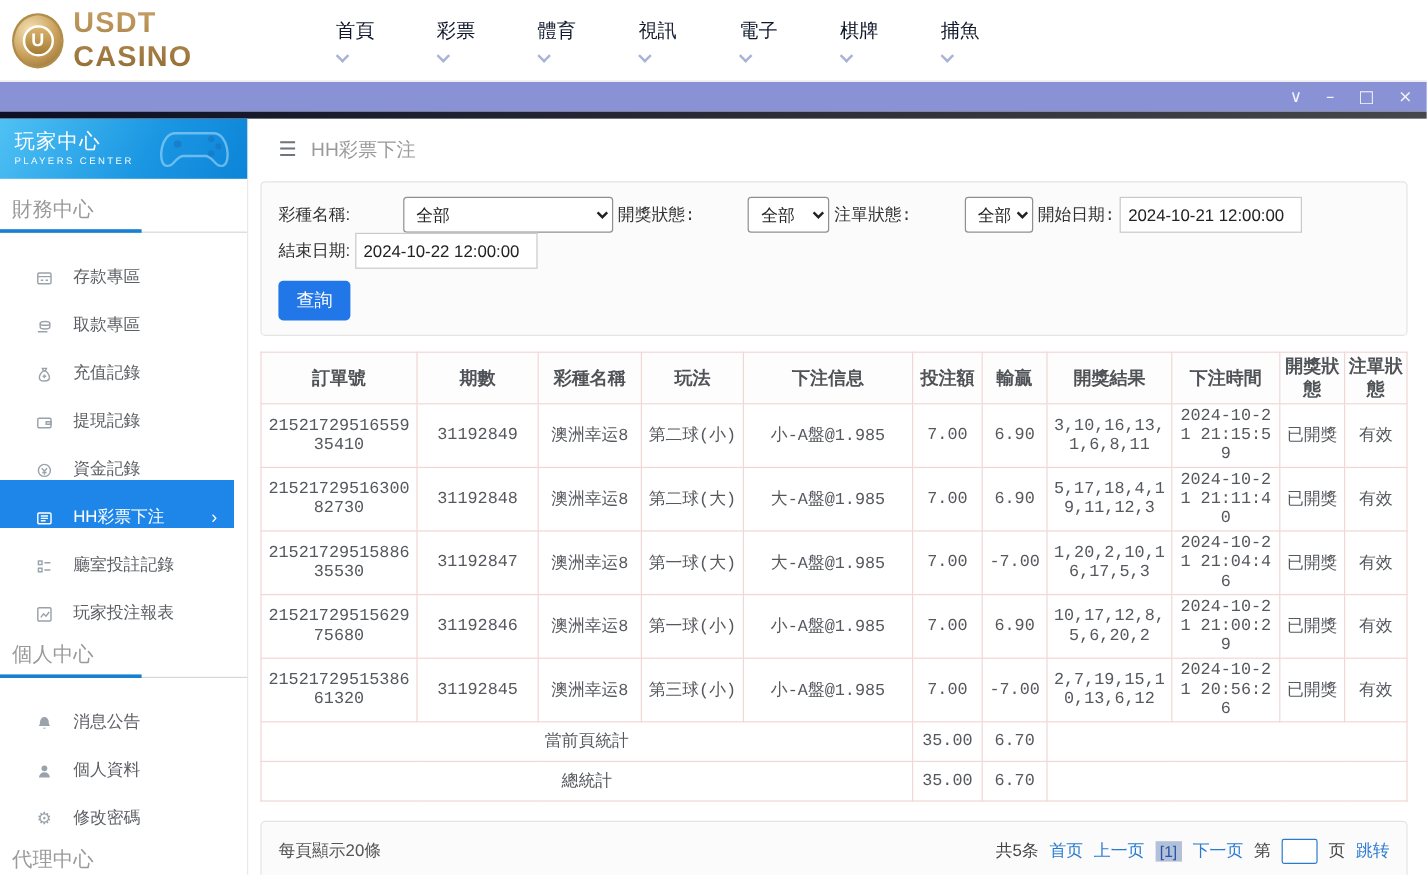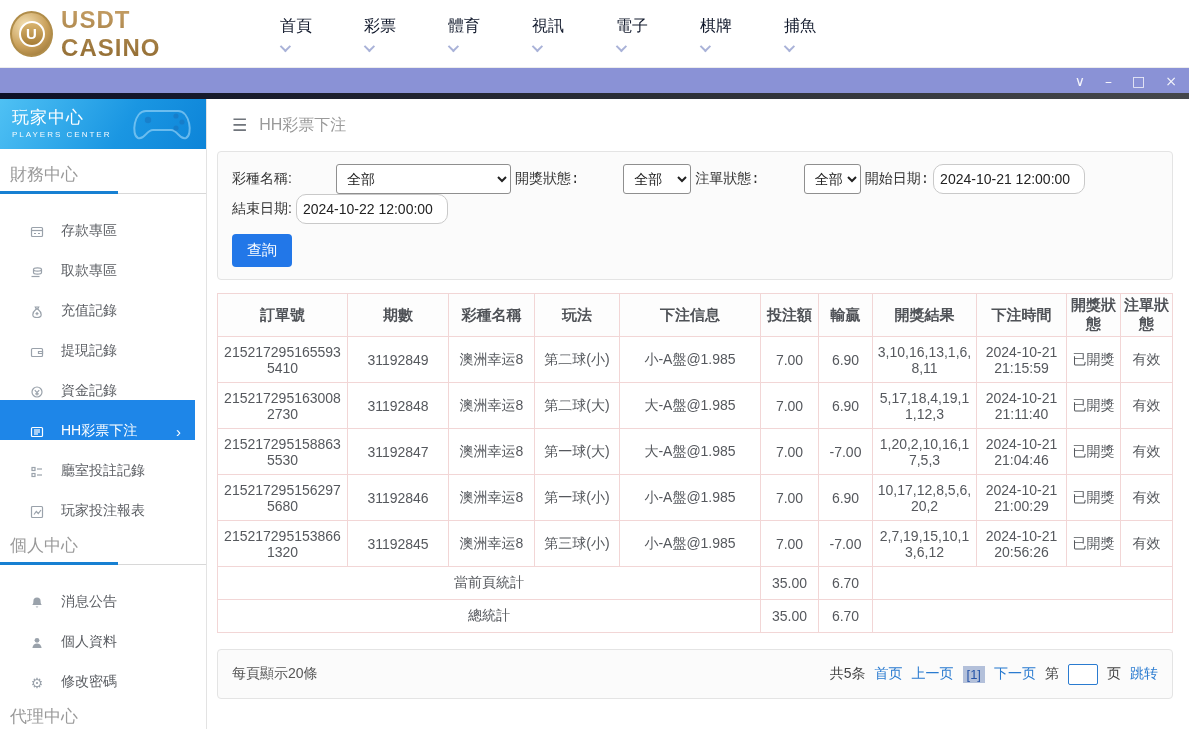--- a/index.html
+++ b/index.html
@@ -60,26 +60,26 @@
   .bc-title { color:#9a9a9a; font-size:16px; }
 
   .panel { border:1px solid #e4e4e4; border-radius:4px; background:#fbfbfb; }
   .filter-panel { padding:12px 14px; }
   .filter-row { display:flex; align-items:center; flex-wrap:wrap; }
   .f-label { font-size:14px; color:#333; margin-right:4px; }
   .f-label + .f-label, .gap { margin-left:4px;font-family:Liberation Mono, monospace; }
   select.sel { height:30px; font-size:14px; color:#222; border:1px solid #8f8f8f; border-radius:3px;
     background:#fff; padding:0 2px 0 6px;margin-left:40px; }
   .w-lottery { width:175px; } .w-draw { width:68px; } .w-order { width:57px; }
-  input.f-date { width:152px; height:30px; border:1px solid #c9c9c9; border-radius:10px;
+  input.f-date { width:152px; height:30px; border:1px solid #c9c9c9; border-radius:0;
     font-size:14px; color:#222; padding:0 6px; margin-right:12px; }
   .btn-query { margin-top:10px; background:#2277e8; color:#fff; border:none; border-radius:4px;
     font-size:15px; padding:7px 15px; cursor:pointer; }
 
-  .table-wrap { margin-top:13px; }
+  .table-wrap { margin-top:13px;font-family:Liberation Mono, monospace; }
   table.bets { width:955px; border-collapse:collapse; table-layout:fixed; background:#fff;
     border:1px solid #f2d6d6; }
   table.bets th, table.bets td { border:1px solid #f2d6d6; text-align:center; vertical-align:middle;
     font-size:14px; color:#55585d; padding:2px 3px; word-break:break-all; }
   table.bets th { height:38px; font-size:15px; font-weight:bold; color:#4f5257; background:#fdfdfd; padding:2px 0; }
   table.bets tbody tr { height:46px; }
   table.bets tr.sum-row { height:33px; }
   col.c0{width:130px} col.c1{width:101px} col.c2{width:86px} col.c3{width:85px} col.c4{width:141px}
   col.c5{width:58px} col.c6{width:54px} col.c7{width:104px} col.c8{width:90px} col.c9{width:54px} col.c10{width:52px}
 

